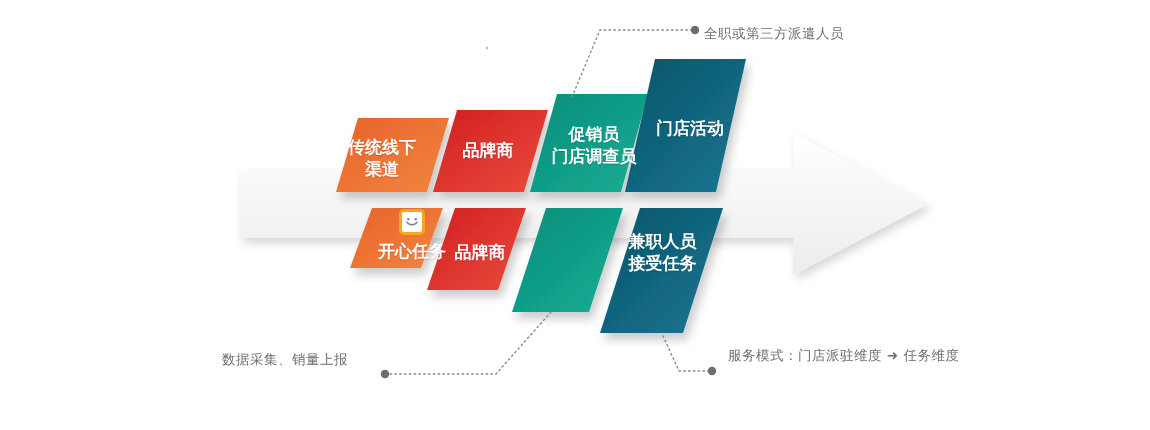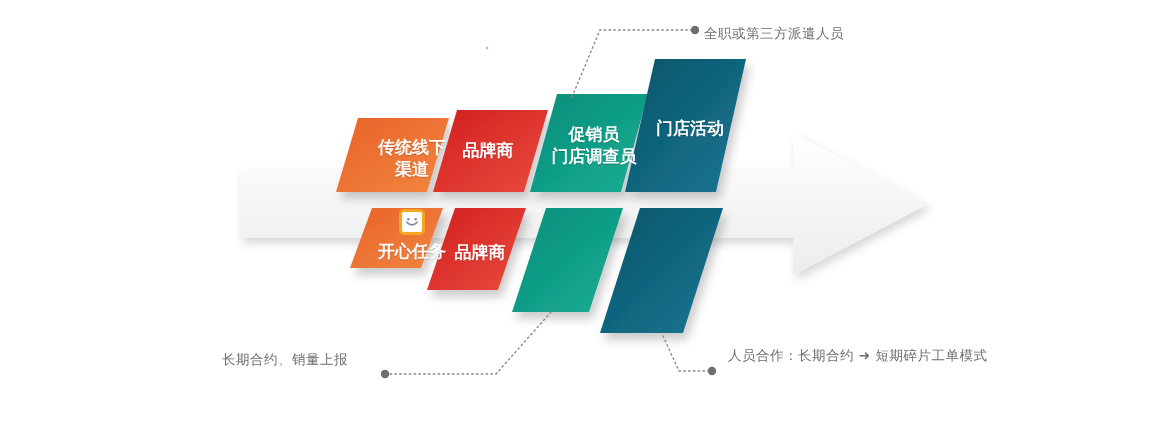--- a/index.html
+++ b/index.html
@@ -126,41 +126,43 @@
     <circle cx="385" cy="374" r="4.2" fill="#6e6e6e"></circle>
 
     <g stroke="#8a8a8a" stroke-width="1.4" fill="none" stroke-dasharray="1.6 3.2" stroke-linecap="round">
       <path d="M663 336 L679 371 L708 371"></path>
     </g>
     <circle cx="712" cy="371" r="4.2" fill="#6e6e6e"></circle>
 
     <circle cx="487" cy="48" r="1.3" fill="#b9b9b9"></circle>
   </svg>
 
-  <div class="pg-label" style="left:372px;top:136px;width:80px;">传统线下
+  <div class="pg-label" style="left:342px;top:136px;width:80px;">传统线下
 渠道</div>
   <div class="pg-label" style="left:448px;top:139px;width:80px;">品牌商</div>
   <div class="pg-label" style="left:544px;top:123px;width:100px;">促销员
 门店调查员</div>
   <div class="pg-label" style="left:645px;top:117px;width:90px;">门店活动</div>
 
   <div class="pg-label" style="left:367px;top:240px;width:90px;">开心任务</div>
   <div class="pg-label" style="left:440px;top:241px;width:80px;">品牌商</div>
+  <div class="pg-label" style="left:615px;top:230px;width:95px;">兼职人员
+接受任务</div>
 
   <div class="smiley-box">
     <svg width="16" height="12" viewBox="0 0 16 12">
       <circle cx="4.3" cy="3.3" r="1.25" fill="#7d8a94"></circle>
       <circle cx="11.7" cy="3.3" r="1.25" fill="#7d8a94"></circle>
       <path d="M3 6.4 Q8 11.4 13 6.4" stroke="#7d8a94" stroke-width="1.6" fill="none" stroke-linecap="round"></path>
     </svg>
   </div>
 
   <div class="anno" id="anno-top">全职或第三方派遣人员</div>
 
   <div class="anno" id="anno-bl">
-    <div>长期合约、销量上报</div>
+    <div>数据采集、销量上报</div>
   </div>
 
   <div class="anno" id="anno-br">
-    <div>人员合作：长期合约 ➜ 短期碎片工单模式</div>
+    <div>服务模式：门店派驻维度 ➜ 任务维度</div>
   </div>
 
 </div>
 
 </body></html>

